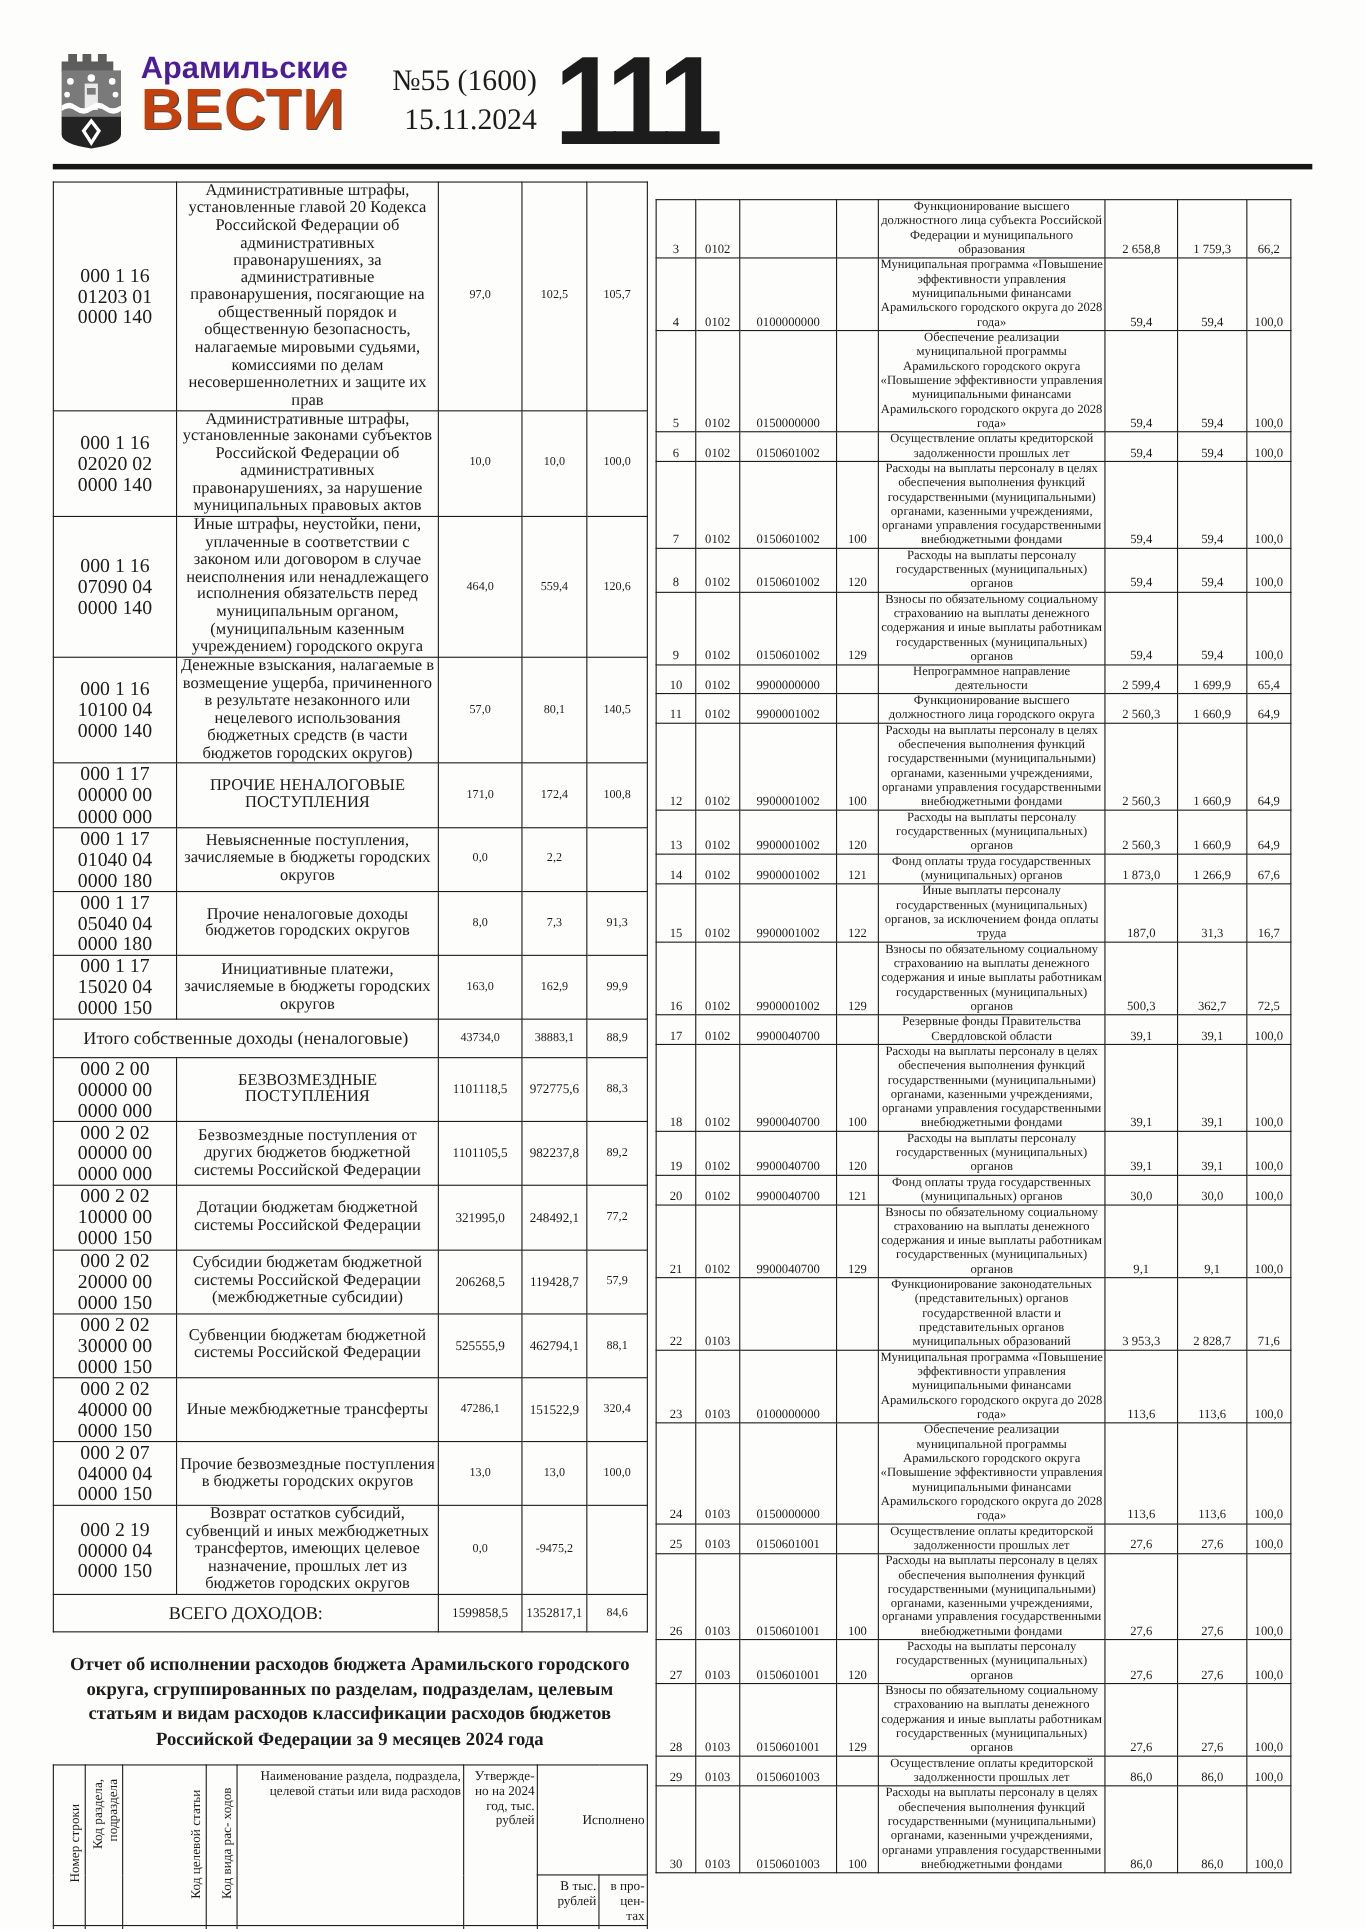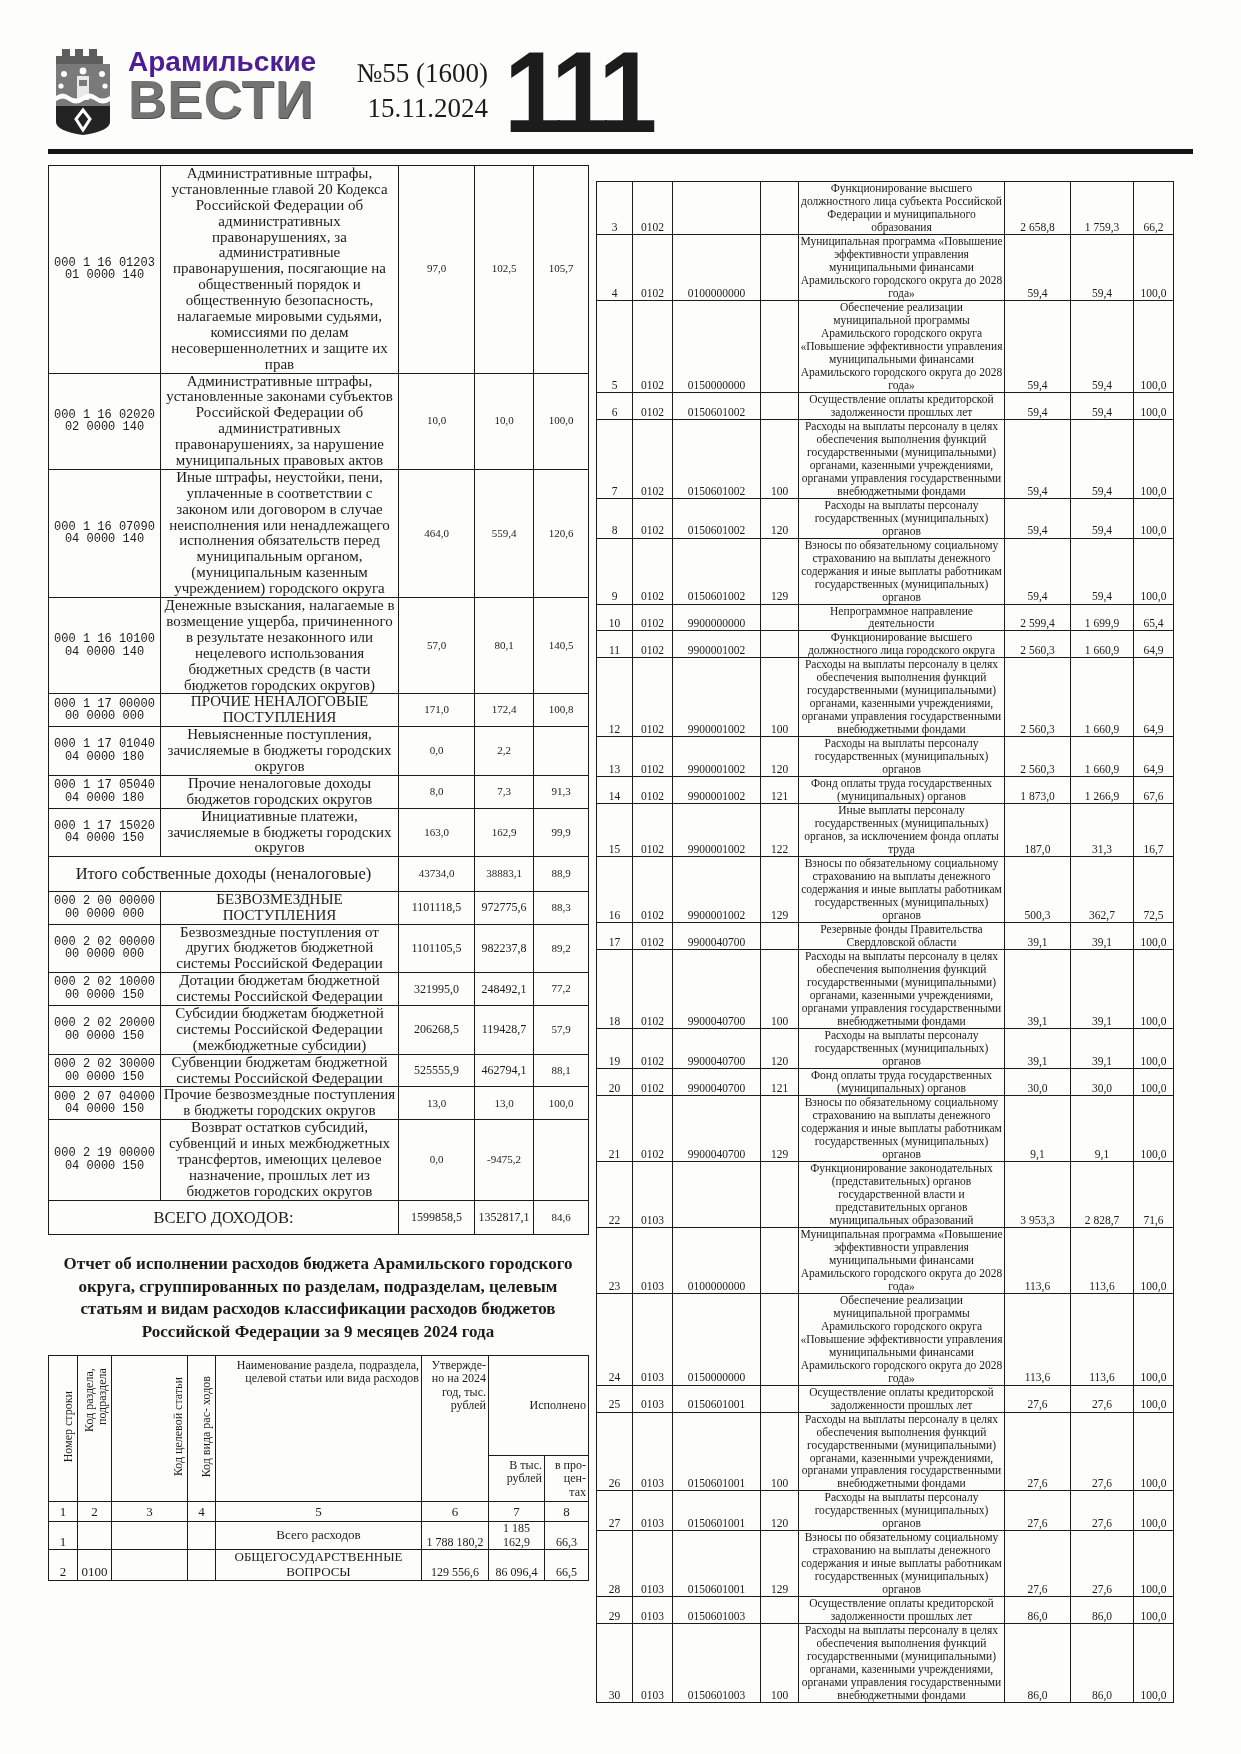--- a/index.html
+++ b/index.html
@@ -5,38 +5,38 @@
   html,body{margin:0;padding:0;background:#e9e9e9;}
   .page{position:relative;width:1241px;height:1754px;background:#fdfdfc;color:#1c1c1c;
         font-family:"Liberation Serif",serif;overflow:hidden;margin:0 auto;box-sizing:border-box;
         padding:0 48px;}
   
   .masthead{display:flex;align-items:flex-start;padding-top:44px;height:96px;}
   .logo{display:flex;gap:10px;width:272px;flex:0 0 auto;}
   .crest{flex:0 0 auto;}
   .wordmark{display:flex;flex-direction:column;margin-top:4px;}
   .wm1{font-family:"Liberation Sans",sans-serif;font-weight:bold;font-size:28px;color:#4c1d95;line-height:1;}
-  .wm2{font-family:"Liberation Sans",sans-serif;font-weight:bold;font-size:53px;color:#737373;
+  .wm2{font-family:"Liberation Sans",sans-serif;font-weight:bold;font-size:53px;color:#c2410c;
        line-height:.92;letter-spacing:1px;text-shadow:1px 1px 0 #4c4c4c;}
   .official{flex:1;text-align:center;font-family:"DejaVu Serif",serif;font-style:italic;
             font-size:60px;line-height:1.1;margin-top:6px;}
   .issueblk{flex:0 0 auto;text-align:right;font-size:27px;line-height:1.28;margin-top:12px;width:168px;}
   .pagenum{flex:0 0 auto;font-family:"Liberation Sans",sans-serif;font-weight:900;font-size:106px;
            line-height:.8;letter-spacing:-6px;margin-left:16px;margin-top:6px;transform:scaleY(1.08);}
   .rule{height:5px;background:#161616;margin-top:9px;}
   
   .cols{display:flex;gap:8px;margin-top:11px;align-items:flex-start;}
   .col-l{width:540px;flex:0 0 auto;}
   .col-r{width:577px;flex:0 0 auto;}
   table{border-collapse:collapse;table-layout:fixed;}
   td,th{border:1.5px solid #1b1b1b;box-sizing:border-box;overflow:hidden;}
   
   .income{width:540px;font-size:15px;}
   .income td{padding:0 2px;text-align:center;vertical-align:middle;line-height:1.06;}
-  .income .code{font-size:12px;font-family:Liberation Mono, monospace;}
+  .income .code{font-size:18px;}
   .income .num{font-size:11px;}
   .income .num.sm{font-size:12px;}
   .income .total-lbl{font-size:16.5px;padding:8px 12px;}
   
   .report-title{font-weight:bold;font-size:17px;line-height:1.32;text-align:center;margin:18px 4px 12px;}
   
   .exp{font-size:11.5px;}
   .exp td{border-width:1px;padding:0 1px;text-align:center;vertical-align:bottom;line-height:1.14;}
   .exp td.desc{vertical-align:middle;line-height:1.13;}
   .exp-l{width:540px;font-size:13px;}
@@ -191,20 +191,27 @@
               <td class="num sm">206268,5</td>
               <td class="num sm">119428,7</td>
               <td class="num">57,9</td>
             </tr>
             <tr>
               <td class="code">000 2 02 30000 00 0000 150</td>
               <td class="desc">Субвенции бюджетам бюджетной системы Российской Федерации</td>
               <td class="num sm">525555,9</td>
               <td class="num sm">462794,1</td>
               <td class="num">88,1</td>
+            </tr>
+            <tr>
+              <td class="code">000 2 02 40000 00 0000 150</td>
+              <td class="desc">Иные межбюджетные трансферты</td>
+              <td class="num">47286,1</td>
+              <td class="num sm">151522,9</td>
+              <td class="num">320,4</td>
             </tr>
             <tr>
               <td class="code">000 2 07 04000 04 0000 150</td>
               <td class="desc">Прочие безвозмездные поступления в бюджеты городских округов</td>
               <td class="num">13,0</td>
               <td class="num">13,0</td>
               <td class="num">100,0</td>
             </tr>
             <tr>
               <td class="code">000 2 19 00000 04 0000 150</td>

